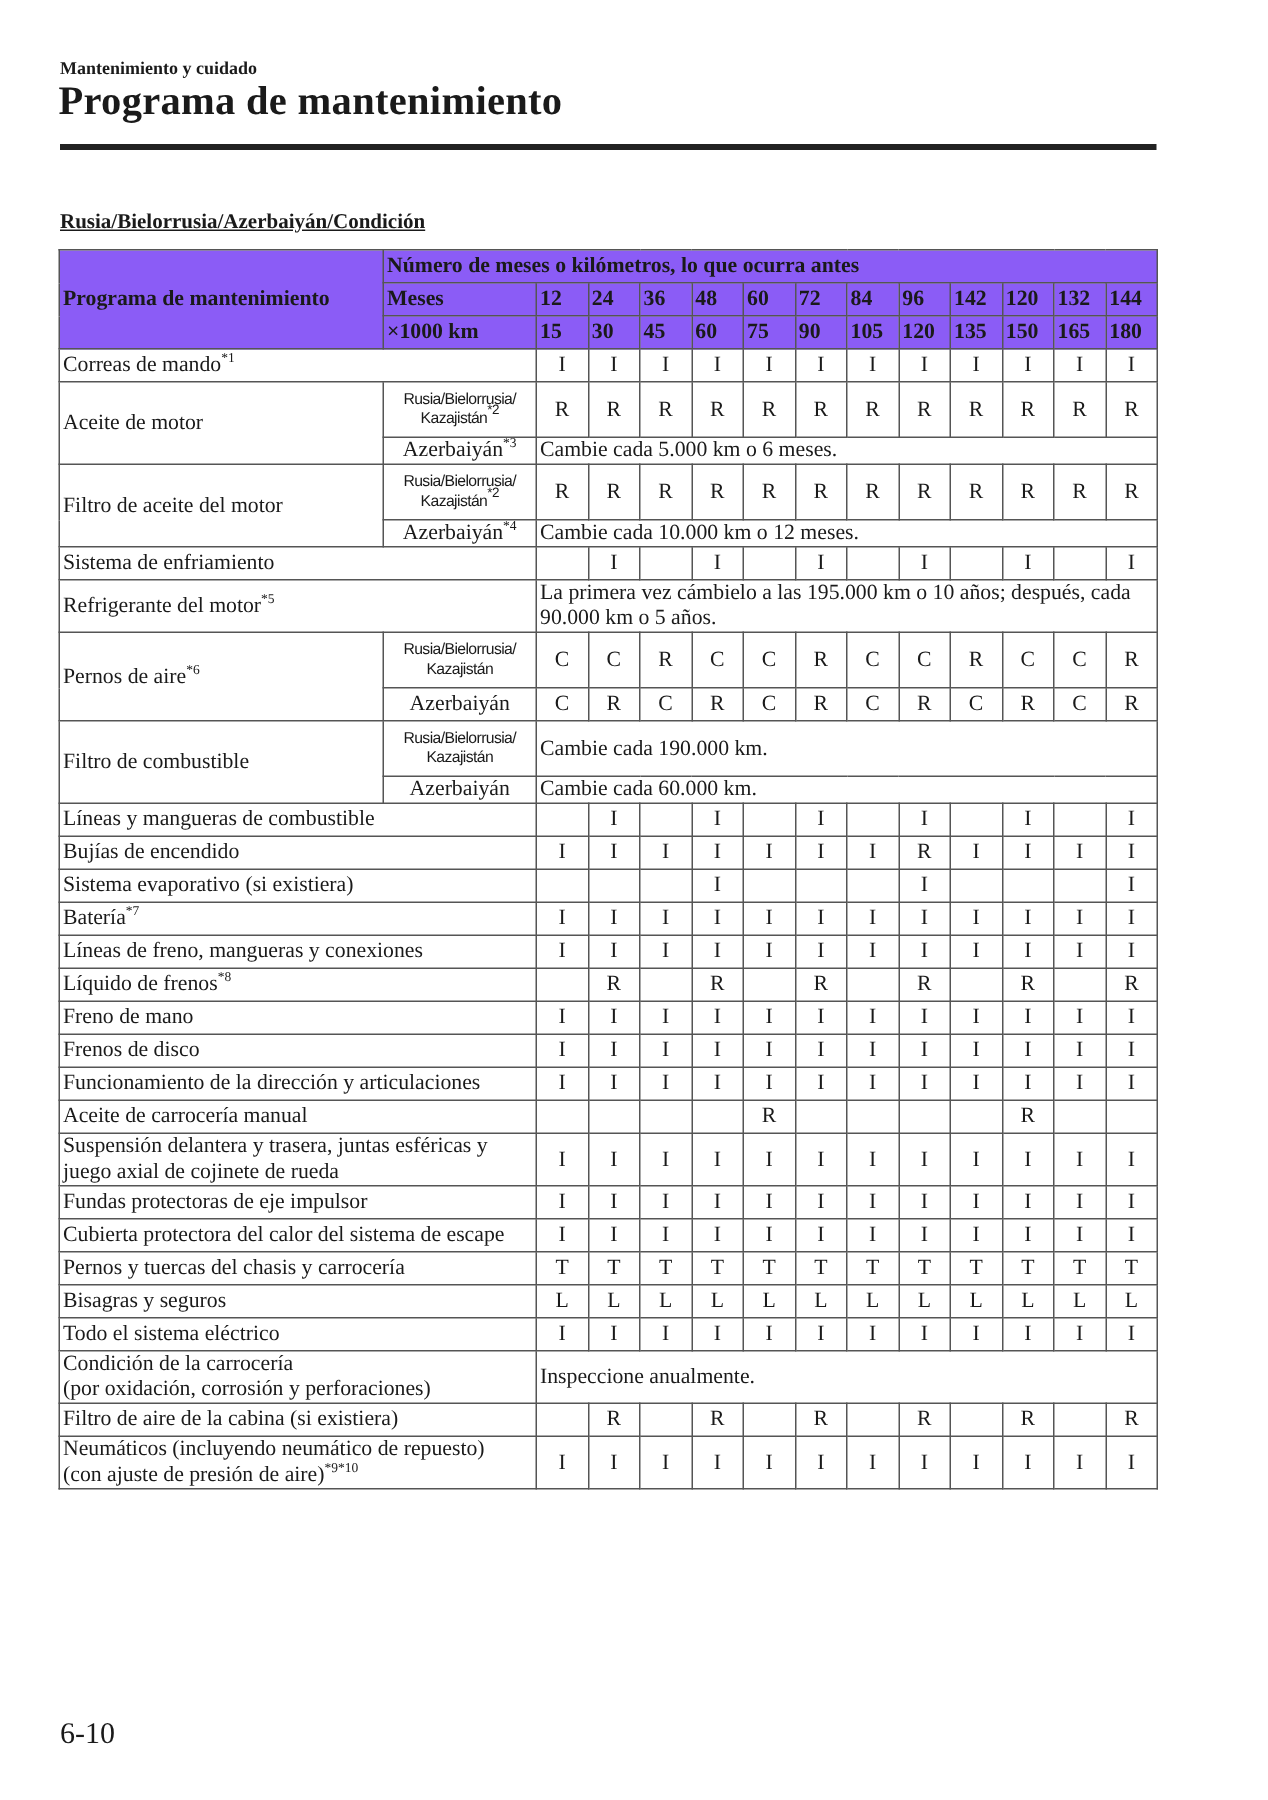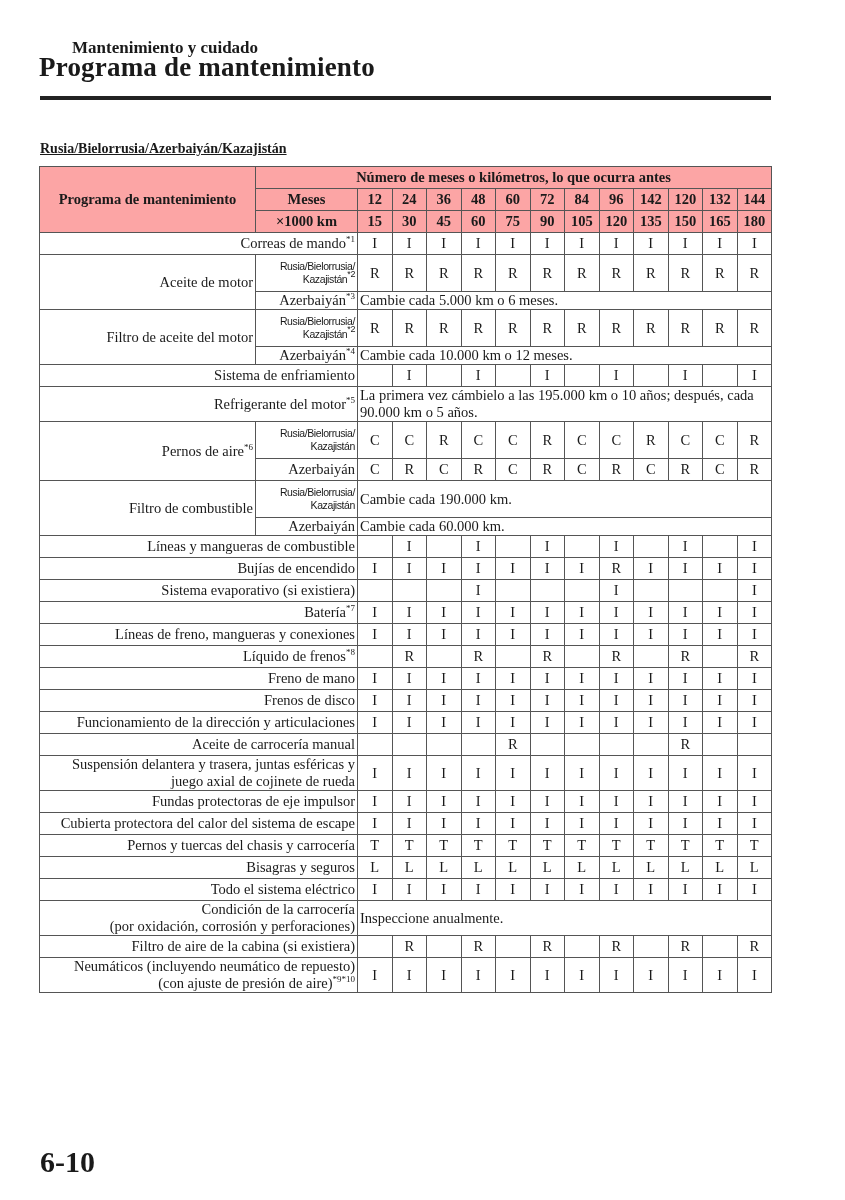--- a/index.html
+++ b/index.html
@@ -1,41 +1,41 @@
 <!DOCTYPE html>
 <html><head>
 <meta charset="utf-8">
 <style>
   html, body { margin: 0; padding: 0; background: #ffffff; }
   body { width: 845px; height: 1200px; position: relative; overflow: hidden;
          font-family: "Liberation Serif", "DejaVu Serif", serif; color: #1a1a1a; }
-  .section { position: absolute; left: 40px; top: 38px; font-size: 17px; font-weight: bold; margin-left: 32px; }
+  .section { position: absolute; left: 40px; top: 38px; font-size: 12px; font-weight: bold; }
   .title { position: absolute; left: 39px; top: 52px; font-size: 27px; font-weight: bold; letter-spacing: 0.2px; }
   .rule { position: absolute; left: 40px; top: 96px; width: 731px; height: 4px; background: #222; }
   .region { position: absolute; left: 40px; top: 141px; font-size: 14px; font-weight: bold; text-decoration: underline; }
   table.sched { position: absolute; left: 39px; top: 166px; border-collapse: collapse; table-layout: fixed;
                 width: 732px; font-size: 14.5px; }
   table.sched td, table.sched th { border: 1.5px solid #555; padding: 0 2px; line-height: 17px; }
-  th { background: #fca5a5; font-weight: bold; text-align: center; height: 21px; }
-  td.lbl { text-align: right; padding-left: 3px; }
-  td.sub { font-size: 14.5px; padding-left: 3px; text-align: right; }
+  th { background: #8b5cf6; font-weight: bold; text-align: left; height: 21px; }
+  td.lbl { text-align: left; padding-left: 3px; }
+  td.sub { font-size: 14.5px; padding-left: 3px; text-align: center; }
   td.sub.small { font-family: "Liberation Sans Narrow", "Liberation Sans", sans-serif; font-size: 10.5px;
                  line-height: 13px; letter-spacing: -0.4px; }
   td.v { text-align: center; height: 21px; }
   td.span { text-align: left; }
   sup { font-size: 9px; vertical-align: 6px; line-height: 0; }
-  .pagenum { position: absolute; left: 40px; top: 1145px; font-size: 30px; font-weight: bold; }
+  .pagenum { position: absolute; left: 40px; top: 1145px; font-size: 20px; font-weight: normal; }
 </style>
 </head>
 <body>
 
 <div class="section">Mantenimiento y cuidado</div>
 <div class="title">Programa de mantenimiento</div>
 <div class="rule"></div>
-<div class="region">Rusia/Bielorrusia/Azerbaiyán/Kazajistán</div>
+<div class="region">Rusia/Bielorrusia/Azerbaiyán/Condición</div>
 
 <table class="sched">
   <colgroup>
     <col style="width:216px">
       <col style="width:102px">
     <col style="width:34.5px">
       <col style="width:34.5px">
       <col style="width:34.5px">
       <col style="width:34.5px">
     <col style="width:34.5px">

